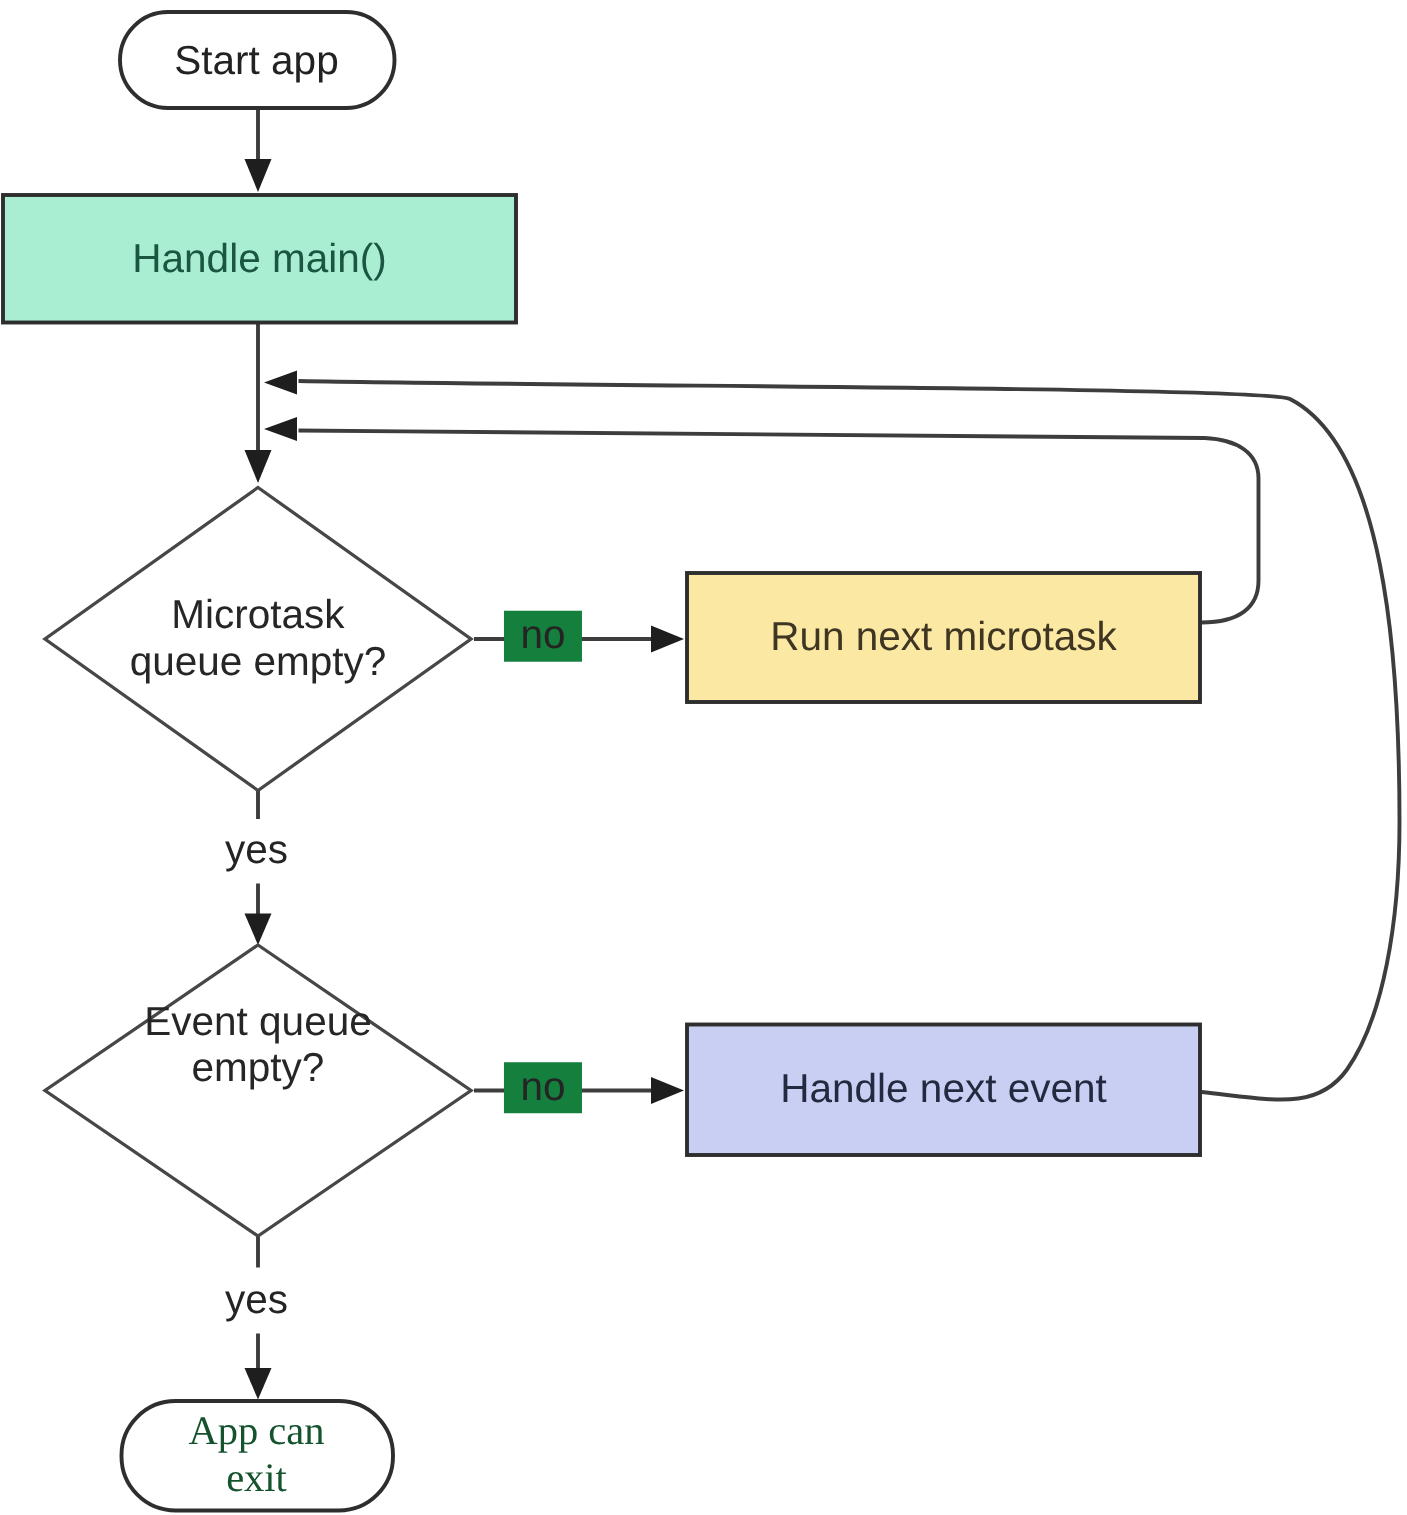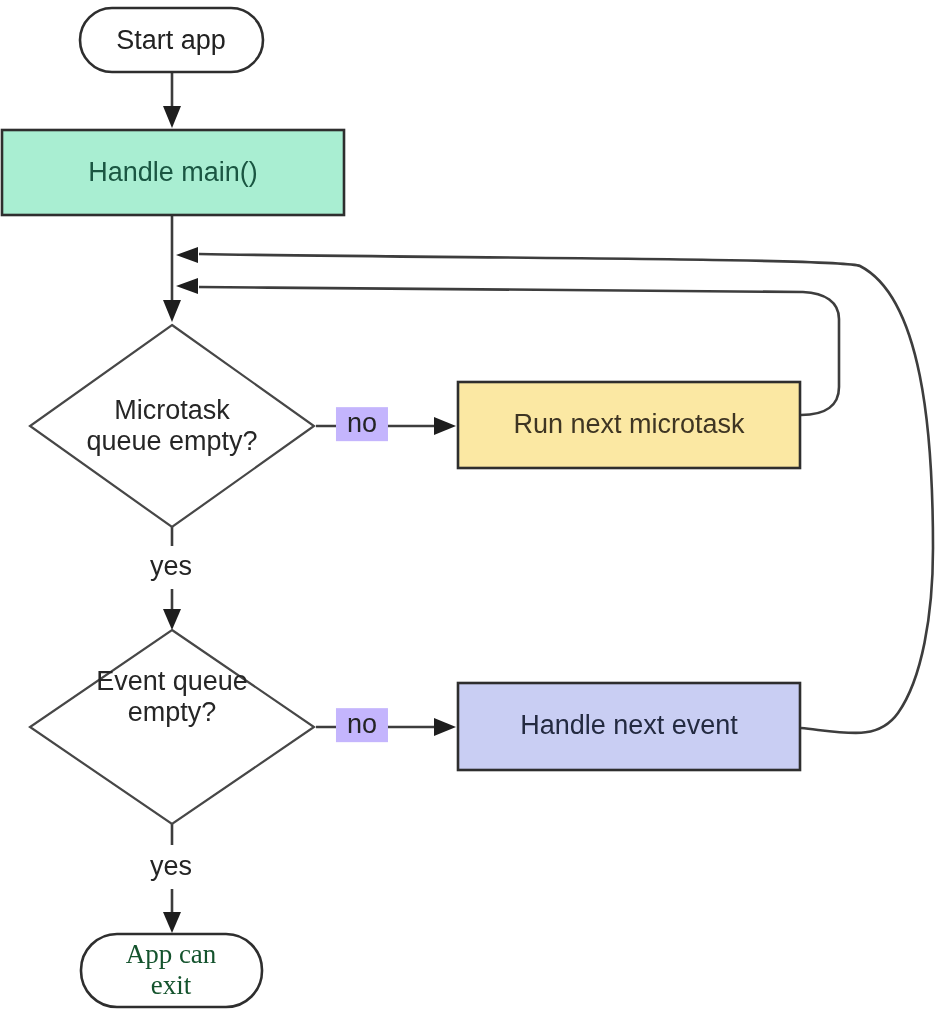--- a/index.html
+++ b/index.html
@@ -47,21 +47,21 @@
     color: #242424;
   }
   .edge-lbl {
     position: absolute;
     transform: translate(-50%, -50%);
     font-size: 27px;
     line-height: 1.1;
     color: #242424;
   }
   .edge-lbl.masked {
-    background: #c4b5fd;
+    background: #15803d;
     padding: 2px 11px;
   }
 </style>
 </head>
 <body>
 
 <div class="canvas">
 
   <svg class="diagram-layer" viewBox="0 0 938 1010">
 

